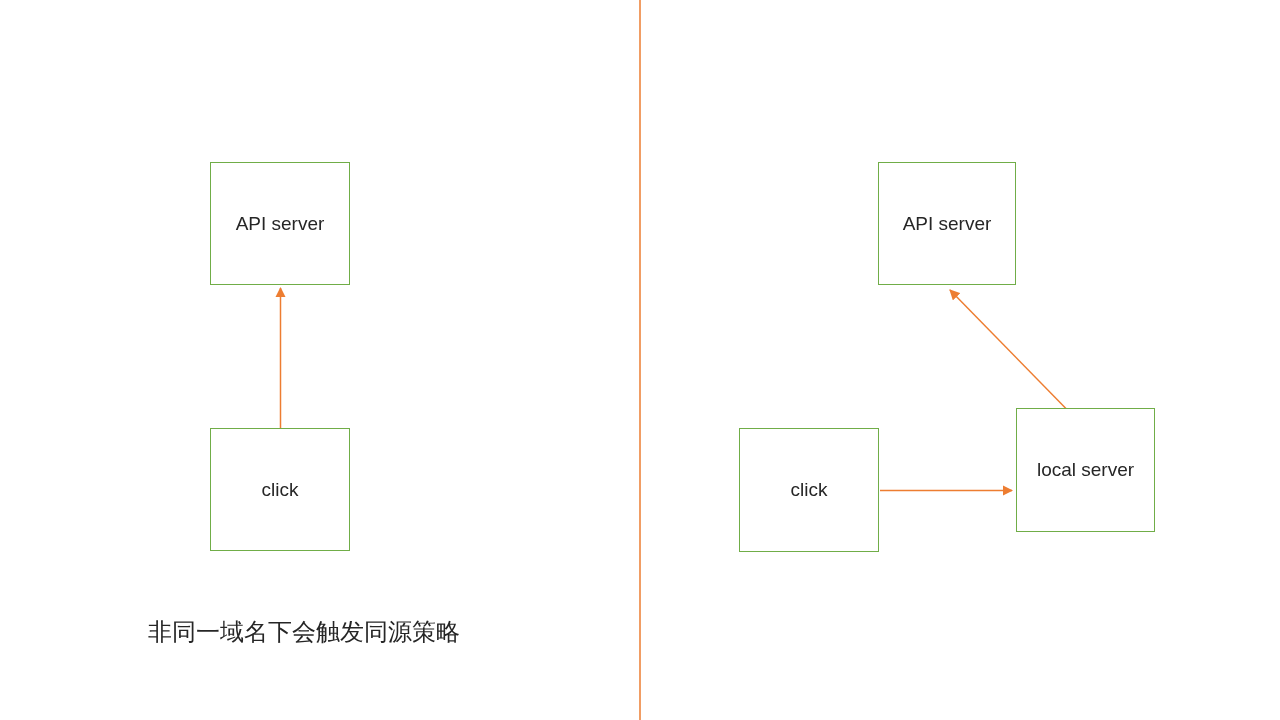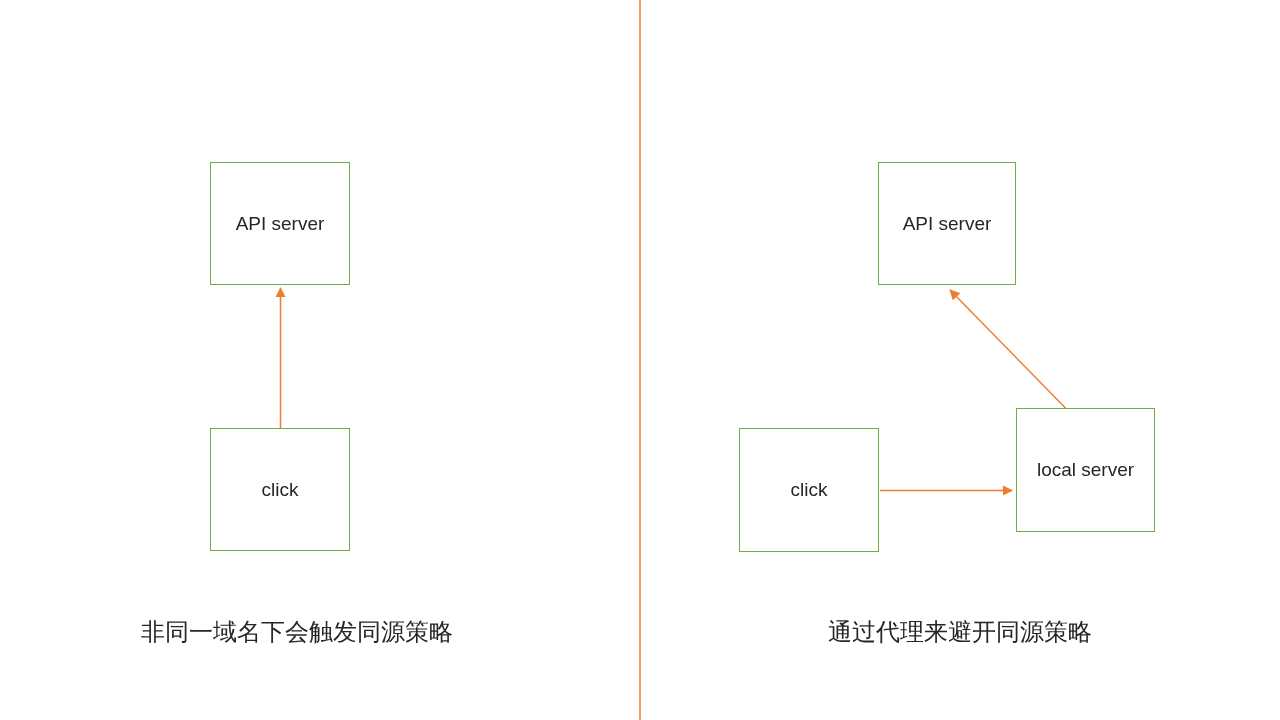--- a/index.html
+++ b/index.html
@@ -53,21 +53,21 @@
   .box-right-local { left: 1016px; top: 408px; width: 139px; height: 124px; }
   .caption {
     position: absolute;
     top: 618px;
     font-size: 24px;
     line-height: 28px;
     color: var(--text-color, #262626);
     text-align: center;
     white-space: nowrap;
   }
-  .caption-left  { left: 138px; width: 318px; }
+  .caption-left  { left: 145px; width: 318px; }
   .caption-right { left: 814px; width: 292px; }
 </style>
 </head>
 <body>
 
 <div class="canvas">
 
   <svg class="connector-layer" viewBox="0 0 1280 720" xmlns="http://www.w3.org/2000/svg">
     <defs>
       <marker id="arrowhead" viewBox="0 0 10 10" refX="9" refY="5" markerWidth="7" markerHeight="7" orient="auto" markerUnits="strokeWidth">
@@ -99,15 +99,14 @@
   <div class="box box-right-click">
     <span>click</span>
   </div>
 
   <div class="box box-right-local">
     <span>local server</span>
   </div>
 
   <div class="caption caption-left">非同一域名下会触发同源策略</div>
 
-  <div class="caption caption-right">通过代理来避开同源策略</div>
 
 </div>
 
 </body></html>

